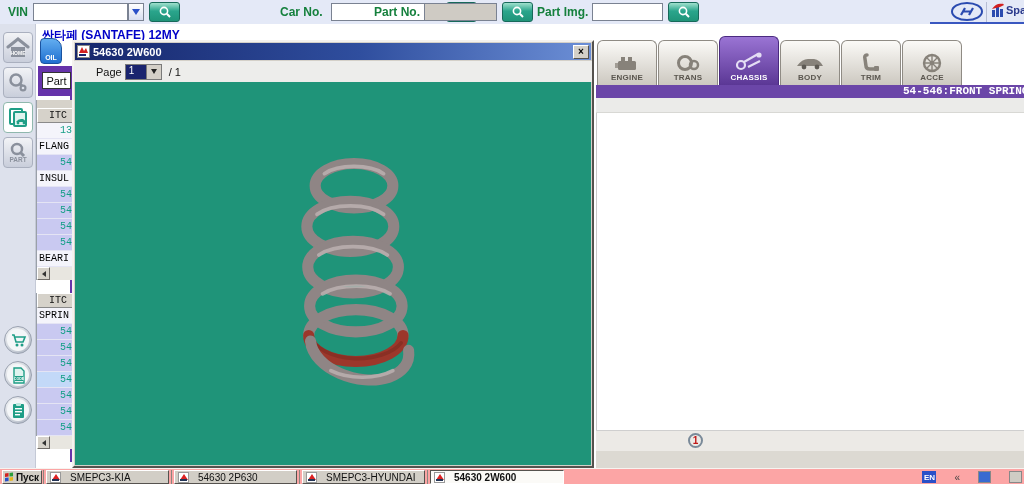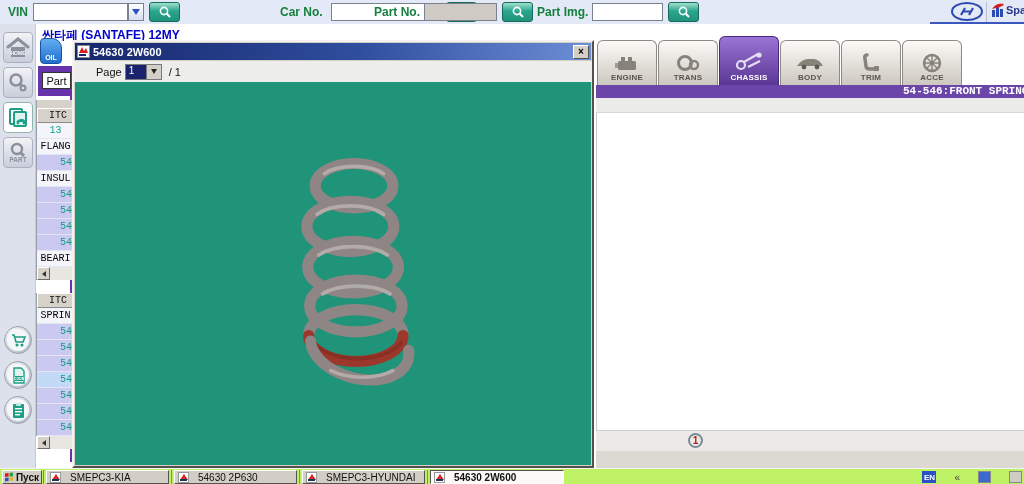--- a/index.html
+++ b/index.html
@@ -44,21 +44,21 @@
   .part-tab{position:absolute;left:42px;top:72px;width:29px;height:17px;background:#fff;border:1px solid #333;
     font-size:11px;display:flex;align-items:center;justify-content:center;}
   .ptable{position:absolute;left:36px;width:38px;background:#d6d2ca;border-left:1px solid #9aa0a8;font-size:10px;}
   .ptable .thead{height:15px;background:#d6d2ca;border:1px solid #fff;border-right-color:#8a8a8a;border-bottom-color:#8a8a8a;
     display:flex;align-items:center;padding-left:11px;font-family:"Liberation Mono",monospace;}
   .prow{height:16px;display:flex;align-items:center;padding:0 2px;border-bottom:1px solid #e4e4f4;
     font-family:"Liberation Mono",monospace;}
   .prow.k-num{justify-content:flex-end;color:#149e86;}
   .prow.k-name{justify-content:flex-start;color:#000;}
   .prow.bg-lav{background:#c9c9f1;}
-  .prow.bg-plain{background:#f4f4fb;justify-content:center;}
+  .prow.bg-plain{background:#f4f4fb;}
   .prow.bg-sel{background:#c3d9f8;}
   .hscroll{height:13px;background:#d6d2ca;display:flex;}
   .hscroll .arrow{width:13px;height:13px;background:#d6d2ca;border:1px solid #fff;border-right-color:#6e6a66;border-bottom-color:#6e6a66;
     display:flex;align-items:center;justify-content:center;}
   .hscroll .arrow .tri{width:0;height:0;border-top:3px solid transparent;border-bottom:3px solid transparent;border-right:4px solid #333;}
   .hscroll .track{flex:1;background:#e8e6e0;}
 
   
   .popup{position:absolute;left:72px;top:40px;width:522px;height:428px;background:#d4d0c8;
     border:2px solid;border-color:#f4f2ee #55524e #55524e #f4f2ee;display:flex;flex-direction:column;}
@@ -88,21 +88,21 @@
   .purple-bar .crumb{position:absolute;left:307px;top:0px;color:#fff;font-weight:bold;font-size:11px;white-space:nowrap;
     font-family:"Liberation Mono",monospace;}
   .gray-strip{position:absolute;left:596px;top:98px;width:428px;height:15px;background:#ebebe9;border-bottom:1px solid #d8d8d4;}
   .white-area{position:absolute;left:596px;top:113px;width:428px;height:317px;background:#fff;border-left:1px solid #c9c9c9;}
   .bottom-strip-a{position:absolute;left:596px;top:430px;width:428px;height:21px;background:#eceae6;border-top:1px solid #cfcfcf;}
   .page-badge{position:absolute;left:92px;top:2px;width:15px;height:15px;border:2px solid #7a8a99;border-radius:50%;
     color:#c01818;font-size:10px;font-weight:bold;display:flex;align-items:center;justify-content:center;background:#eceae6;}
   .bottom-strip-b{position:absolute;left:596px;top:451px;width:428px;height:17px;background:#dcd9d2;}
 
   
-  .taskbar{position:absolute;left:0;top:468px;width:1024px;height:16px;background:#bef264;border-top:1px solid #f6f4f0;}
+  .taskbar{position:absolute;left:0;top:468px;width:1024px;height:16px;background:#fca5a5;border-top:1px solid #f6f4f0;}
   .start-btn{position:absolute;left:2px;top:1px;height:14px;width:40px;background:#d2cec6;
     border:1px solid;border-color:#fff #55524e #55524e #fff;display:flex;align-items:center;padding:0 2px;
     font-weight:bold;font-size:10px;gap:2px;}
   .task-divider{position:absolute;top:1px;width:1px;height:14px;background:#8a867e;}
   .task-btn{position:absolute;top:1px;height:14px;background:#d2cec6;border:1px solid;border-color:#fff #55524e #55524e #fff;
     display:flex;align-items:center;gap:9px;padding:0 3px;font-size:10px;white-space:nowrap;overflow:hidden;}
   .task-btn.active{background:#fbfaf7;border-color:#55524e #fff #fff #55524e;font-weight:bold;}
   .epc-mini{width:11px;height:11px;background:#fff;border:1px solid #999;flex:none;position:relative;}
   .epc-mini .r{position:absolute;left:1px;top:1px;width:0;height:0;border-left:4px solid transparent;border-right:4px solid transparent;border-bottom:6px solid #d22;}
   .epc-mini .b{position:absolute;left:1px;bottom:1px;width:7px;height:2px;background:#235;}

